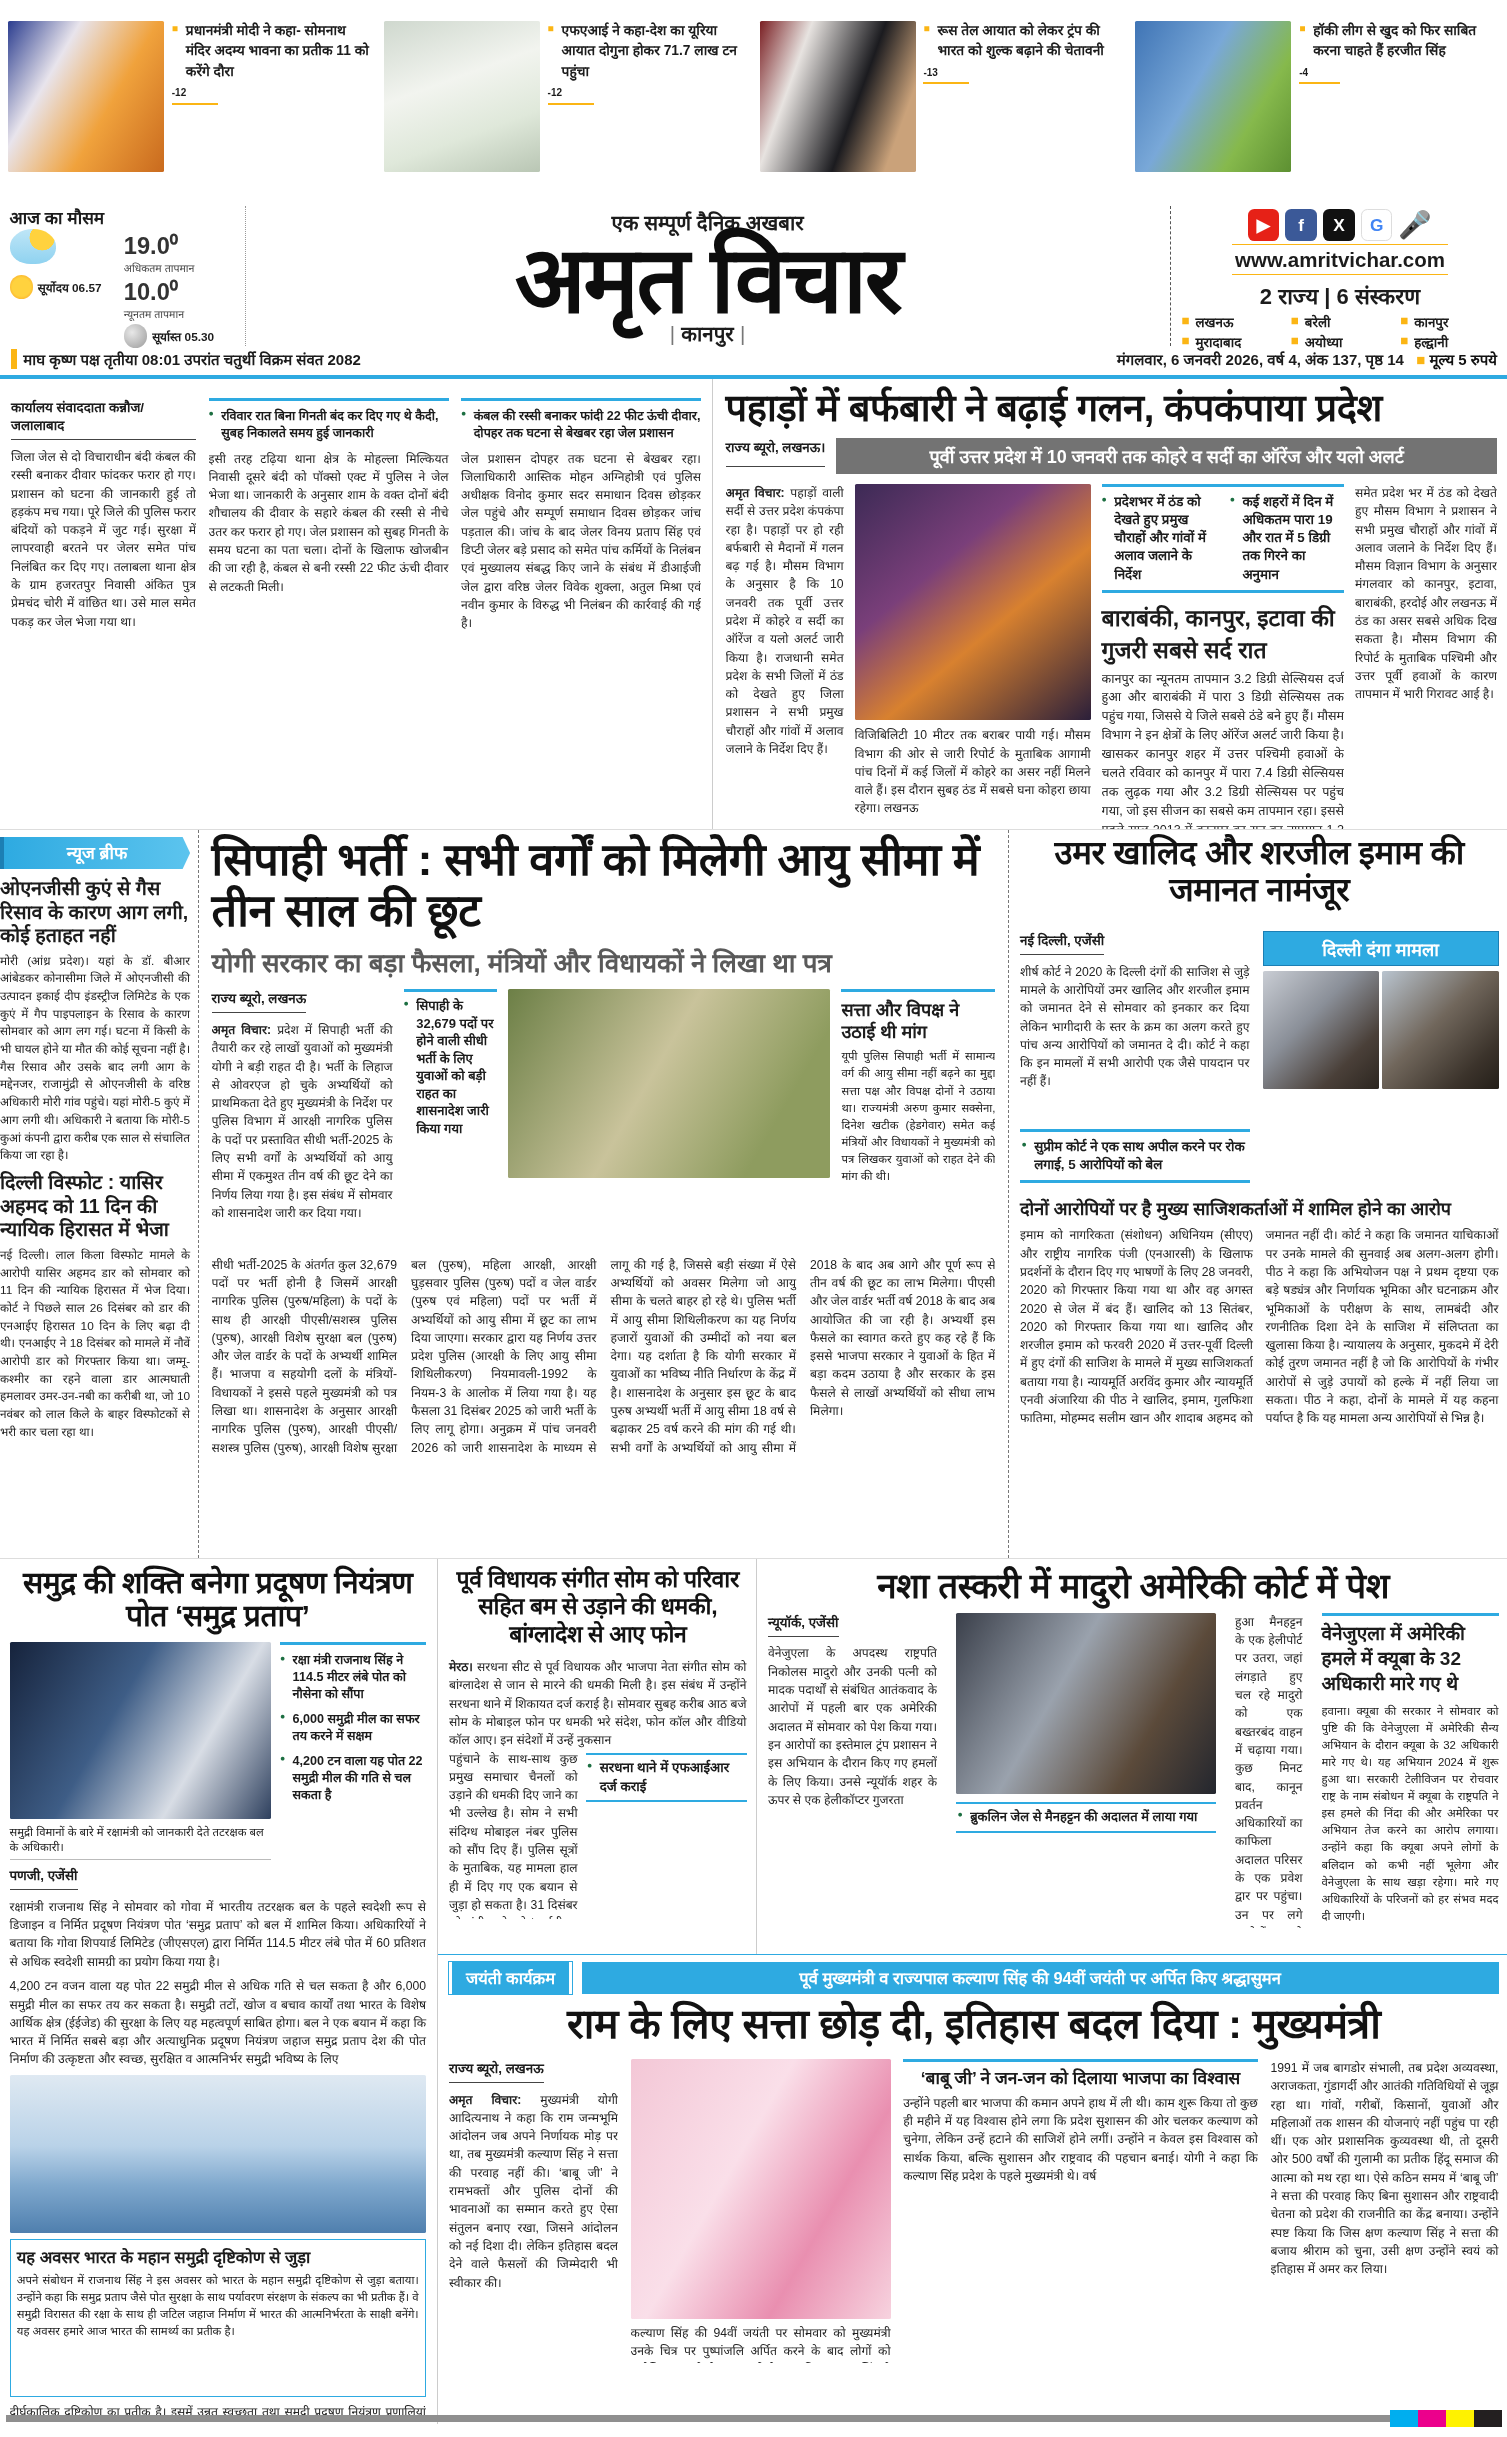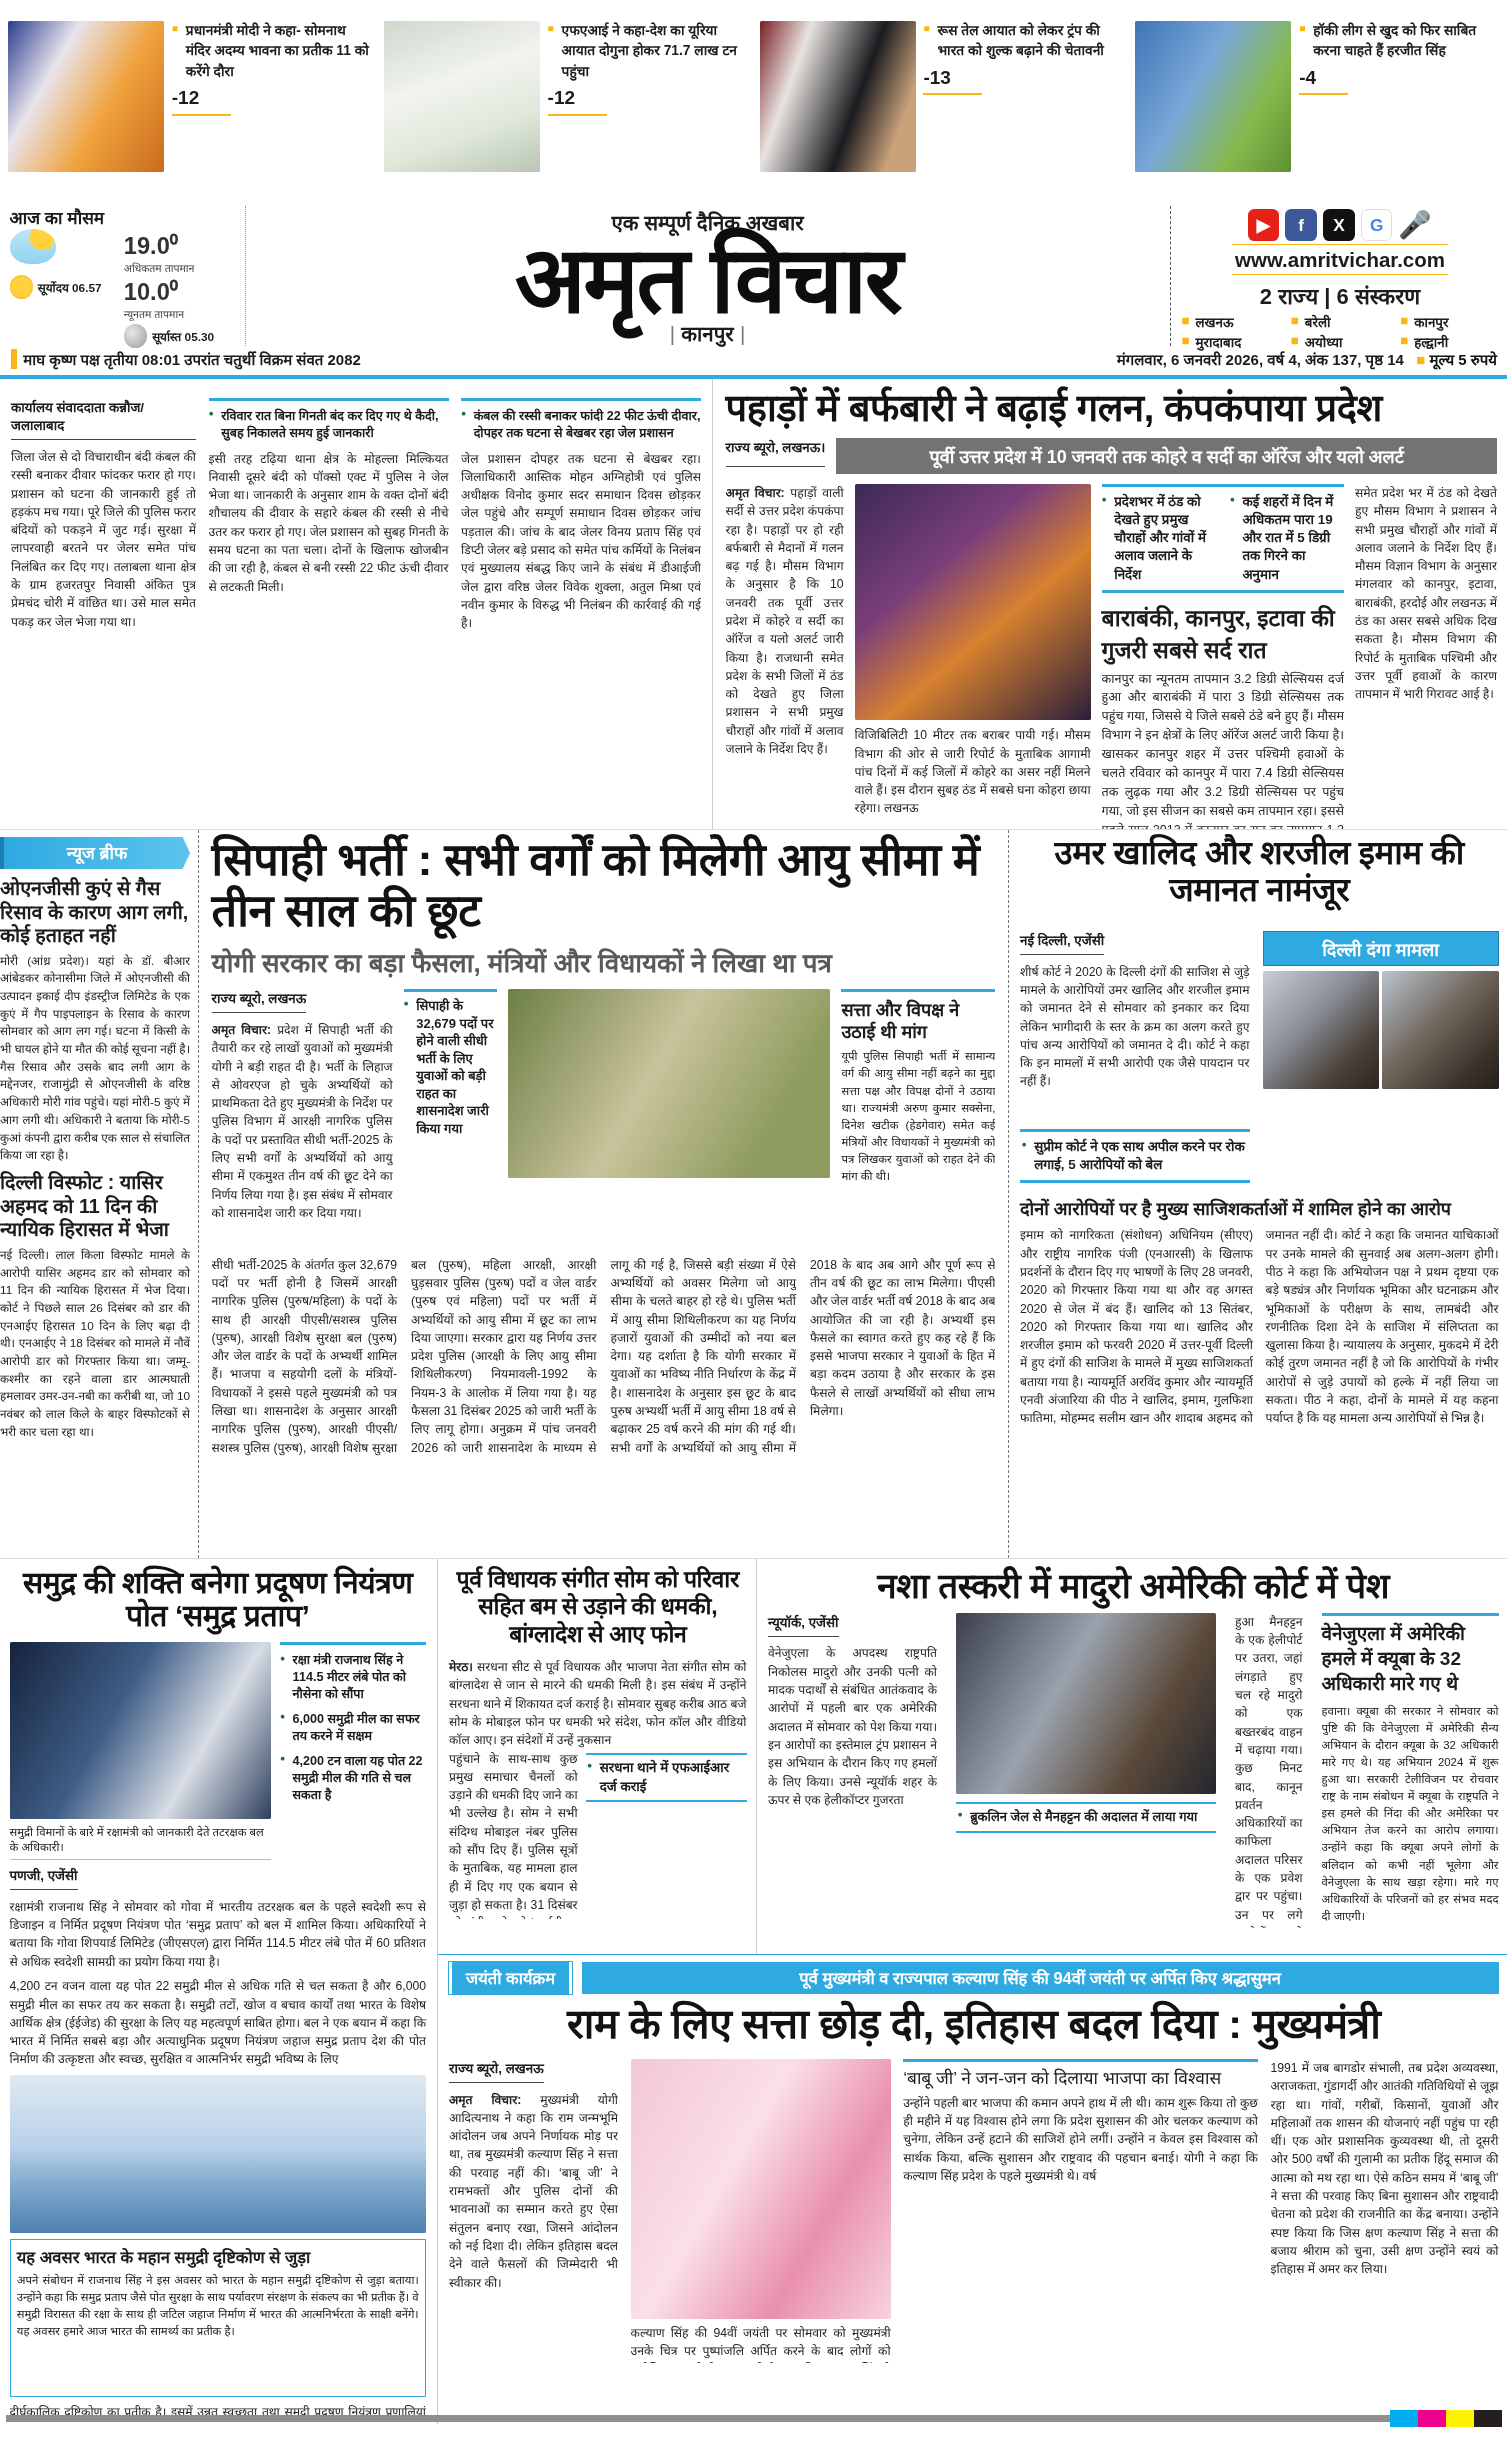--- a/index.html
+++ b/index.html
@@ -16,21 +16,21 @@
   .bullet-item { position:relative; padding-left:12.6px; font-weight:bold; line-height:1.35; }
   .bullet-item::before { content:"●"; position:absolute; left:0; top:0.8px; font-size:8.7px; color:#1d6f42; }
   .top-blue { border-top:3.2px solid #2eaae1; padding-top:6.3px; }
 
   
   .briefs { display:flex; gap:11px; padding:20.5px 7.9px 6.3px 7.9px; height:206px; }
   .brief { display:flex; gap:7.9px; flex:1; }
   .brief .photo { width:156px; height:151px; flex:none; }
   .brief-txt { font-size:13.8px; font-weight:bold; line-height:1.5; position:relative; padding-left:14px; }
   .brief-txt::before { content:"■"; color:#fbb514; position:absolute; left:0; top:0; font-size:10.2px; }
-  .brief-page { font-weight:bold; font-size:19px; margin-top:4.7px; border-bottom:2.4px solid #fbb514; display:inline-block; padding:0 31.5px 4.7px 0; }
+  .brief-page { font-weight:bold; font-size:10px; margin-top:4.7px; border-bottom:2.4px solid #fbb514; display:inline-block; padding:0 31.5px 4.7px 0; }
 
   
   .masthead { display:flex; height:140px; padding:0 9.5px; }
   .weather { width:236px; flex:none; display:grid; grid-template-columns:1fr 1fr; font-size:11.8px; border-right:0.8px dotted #999; padding-right:6.3px; }
   .weather .wx-title { grid-column:1/3; font-weight:bold; font-size:17.3px; }
   .wx-big { font-size:23.6px; font-weight:bold; color:#333; }
   .wx-sub { font-size:10.6px; color:#444; }
   .wx-sun { width:46px; height:35px; border-radius:50% 50% 45% 45%; background:radial-gradient(circle at 70% 25%,#ffd23e 0 30%,transparent 31%),linear-gradient(180deg,#bfe6f7,#8fd2f0); }
   .wx-row { display:flex; align-items:center; gap:4.7px; font-size:11.8px; font-weight:bold; }
   .wx-orb { width:23.6px; height:23.6px; border-radius:50%; }
@@ -115,21 +115,21 @@
   .maduro-inset { border-top:2.4px solid #2eaae1; border-bottom:2.4px solid #2eaae1; font-weight:bold; font-size:13px; padding:4.7px 1.6px; margin-top:7.9px; }
   .venez-title { font-size:19px; font-weight:bold; line-height:1.3; margin-bottom:6.3px; }
   
   .ram { border-top:1.6px solid #2eaae1; padding:0 9.5px 0 11px; flex:1; }
   .jayanti-strip { display:flex; align-items:stretch; gap:9.5px; margin-top:6.3px; }
   .jay-label { background:#2eaae1; color:#fff; font-weight:bold; font-size:16.5px; padding:4.7px 14px; border-left:3.9px solid #fff; border-right:3.9px solid #fff; outline:1.6px solid #2eaae1; }
   .jay-text { flex:1; background:#2eaae1; color:#fff; font-weight:bold; font-size:16.5px; text-align:center; padding:4.7px 0; }
   .ram .hl { font-size:41px; text-align:center; margin-top:7.9px; }
   .ram-grid { display:grid; grid-template-columns:169px 260px 1fr 228px; gap:12.6px; margin-top:11px; height:309px; }
   .ram-photo { height:260px; }
-  .babu-title { border-top:3.2px solid #2eaae1; padding-top:4.7px; font-size:17.3px; font-weight:normal; line-height:1.3; margin-bottom:4.7px; }
+  .babu-title { border-top:3.2px solid #2eaae1; padding-top:4.7px; font-size:17.3px; font-weight:bold; line-height:1.3; margin-bottom:4.7px;text-align:center; }
 
   
   .footer { position:absolute; left:0; right:0; bottom:11px; height:17.3px; display:flex; align-items:center; padding:0 6.3px; }
   .foot-bar { flex:1; height:7px; background:#8f8f8f; }
   .cmyk { display:flex; }
   .cmyk span { width:28px; height:17.3px; display:block; }
 </style>
 </head>
 <body>
 

